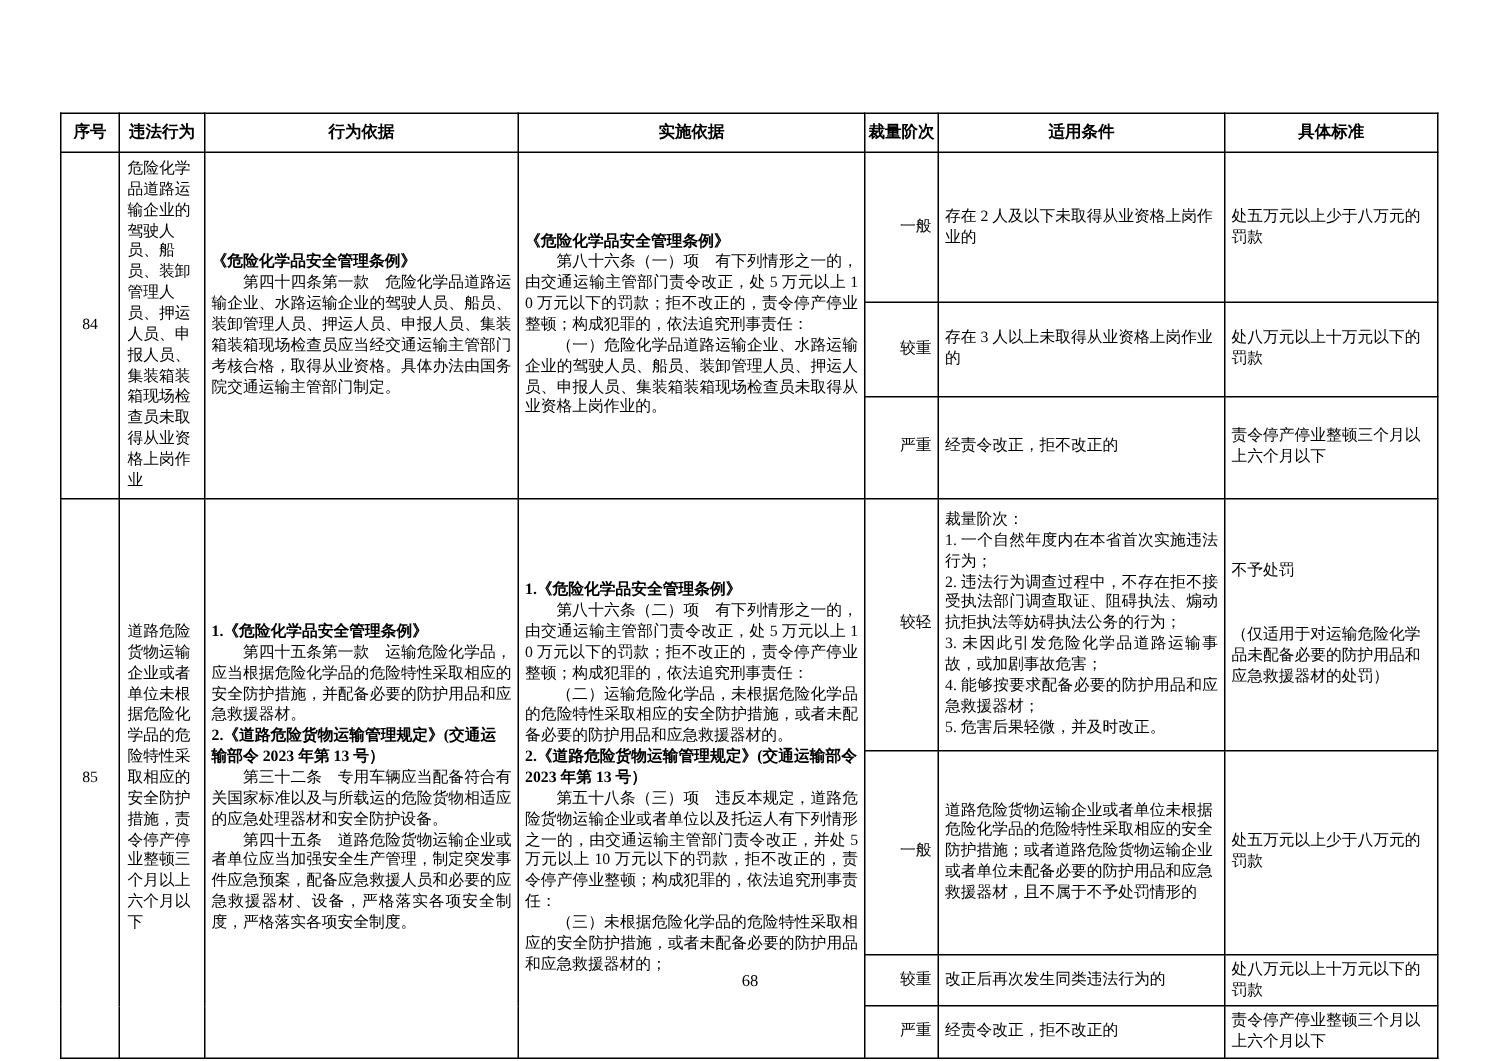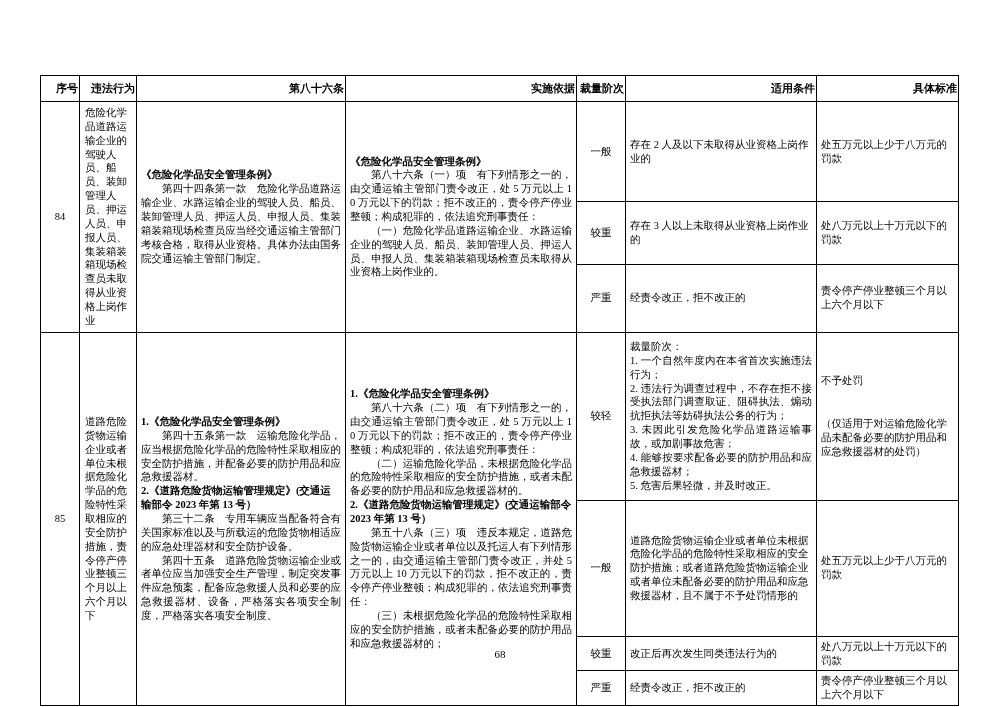--- a/index.html
+++ b/index.html
@@ -22,29 +22,29 @@
   th, td {
     border:1px solid #000000;
     font-size:10.5px;
     line-height:1.32;
     vertical-align:middle;
     padding:3px 4px;
     word-break:break-all;
   }
   thead th {
     font-weight:bold;
-    text-align:right;
+    text-align:center;
     font-size:11px;
     height:26px;
     padding:2px 1px;
   }
   td.c-seq { text-align:center; }
   td.c-violation { text-align:left; padding:4px 5px; }
   td.c-basis, td.c-impl { text-align:left; }
-  td.c-tier { text-align:center; }
+  td.c-tier { text-align:right; }
   td.c-cond, td.c-std { text-align:left; }
   td p { margin:0; }
   p.ph { font-weight:bold; text-align:left; }
   p.pi { text-indent:2em; text-align:justify; }
   p.pj { text-align:justify; }
   p.gap { margin-top:29px; }
   tr.r84a { height:74px; }
   tr.r84b { height:46px; }
   tr.r84c { height:50px; }
   tr.r85a { height:168px; }
@@ -71,21 +71,21 @@
       <col style="width:209px">
       <col style="width:231px">
       <col style="width:49px">
       <col style="width:191px">
       <col style="width:142px">
     </colgroup>
     <thead>
       <tr>
         <th>序号</th>
         <th>违法行为</th>
-        <th>第八十六条</th>
+        <th>行为依据</th>
         <th>实施依据</th>
         <th>裁量阶次</th>
         <th>适用条件</th>
         <th>具体标准</th>
       </tr>
     </thead>
     <tbody>
 
       <tr class="r84a">
         <td rowspan="3" class="c-seq">84</td>

